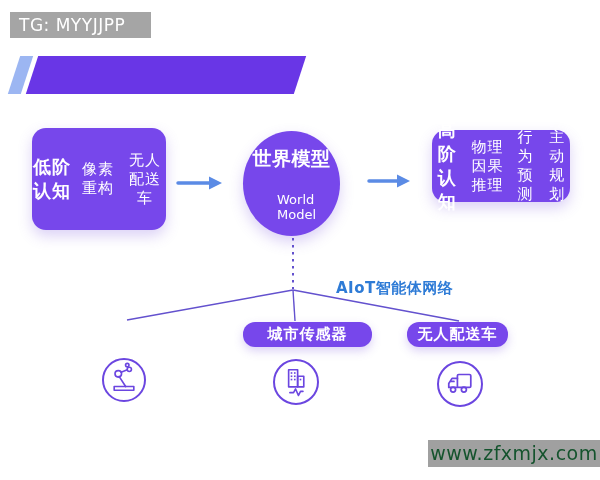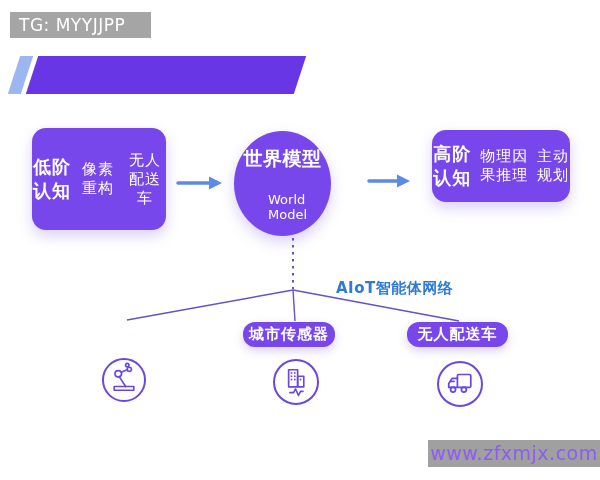--- a/index.html
+++ b/index.html
@@ -56,21 +56,21 @@
     box-shadow: 0 6px 14px rgba(110, 70, 220, .25);
   }
   .left-box  { left: 32px;  top: 128px; width: 134px; height: 102px; gap: 9px; }
   .right-box { left: 432px; top: 130px; width: 138px; height: 72px; gap: 6px; }
   .box-heading { font-size: 18px; font-weight: bold; letter-spacing: 1px; }
   .box-line { font-size: 15px; letter-spacing: 1px; }
   .right-box .box-line { font-size: 15px; }
 
   
   .world-circle {
-    position: absolute; left: 234px; top: 131px; width: 97px; height: 105px;
+    position: absolute; left: 243px; top: 131px; width: 97px; height: 105px;
     background: var(--purple-primary, #7747eb);
     border-radius: 50%;
     color: #ffffff; display: flex; flex-direction: column;
     justify-content: center; align-items: center; gap: 20px;
     box-shadow: 0 6px 14px rgba(110, 70, 220, .25);
   }
   .circle-heading { font-size: 19px; font-weight: bold; letter-spacing: .5px; }
   .circle-sub { font-size: 13px; margin-left: 34px; }
 
   
@@ -83,42 +83,42 @@
   
   .node-pill {
     position: absolute; height: 25px;
     background: var(--purple-primary, #7747eb);
     border-radius: 12px;
     color: #ffffff; font-size: 15px; font-weight: bold; letter-spacing: 1px;
     display: flex; align-items: center; justify-content: center;
     box-shadow: 0 4px 10px rgba(110, 70, 220, .25);
   }
   .node-pill.n0 { left: 73px;  top: 321px; width: 108px; }
-  .node-pill.n1 { left: 243px; top: 322px; width: 92px; }
+  .node-pill.n1 { left: 243px; top: 322px; width: 129px; }
   .node-pill.n2 { left: 407px; top: 322px; width: 101px; text-align: center; }
 
   
   .icon-circle {
     position: absolute; width: 44px; height: 44px;
     border: 2px solid var(--icon-stroke, #6b46e0);
     border-radius: 50%; background: #ffffff;
     display: flex; align-items: center; justify-content: center;
   }
   .icon-circle.i0 { left: 102px; top: 358px; }
   .icon-circle.i1 { left: 273px; top: 359px; width: 46px; height: 46px; }
   .icon-circle.i2 { left: 437px; top: 361px; width: 46px; height: 46px; }
   .icon-circle svg { display: block; }
   .ic-stroke { stroke: var(--icon-stroke, #6b46e0); fill: none; stroke-width: 2; stroke-linecap: round; stroke-linejoin: round; }
   .ic-fill { fill: var(--icon-stroke, #6b46e0); }
 
   
   .watermark {
     position: absolute; left: 428px; top: 440px; width: 172px; height: 27px;
     background: rgba(150, 150, 150, .9);
-    color: #8b5cf6; font-size: 19px; line-height: 27px; text-align: center;
+    color: #14532d; font-size: 19px; line-height: 27px; text-align: center;
     letter-spacing: .5px;
   }
 </style>
 </head>
 <body>
 
 <div class="canvas">
 
   <div class="badge">TG: MYYJJPP</div>
 
@@ -149,20 +149,21 @@
   </div>
 
   <div class="world-circle">
     <div class="circle-heading">世界模型</div>
     <div class="circle-sub">World Model</div>
   </div>
 
   <div class="stage-box right-box">
     <div class="box-heading">高阶认知</div>
     <div class="box-line">物理因果推理</div>
+    <div class="box-line">行为预测</div>
     <div class="box-line">主动规划</div>
   </div>
 
   <div class="network-label">AIoT智能体网络</div>
 
   <div class="node-pill n1">城市传感器</div>
   <div class="node-pill n2">无人配送车</div>
 
   <div class="icon-circle i0">
     <svg width="36" height="36" viewBox="0 0 44 44">

